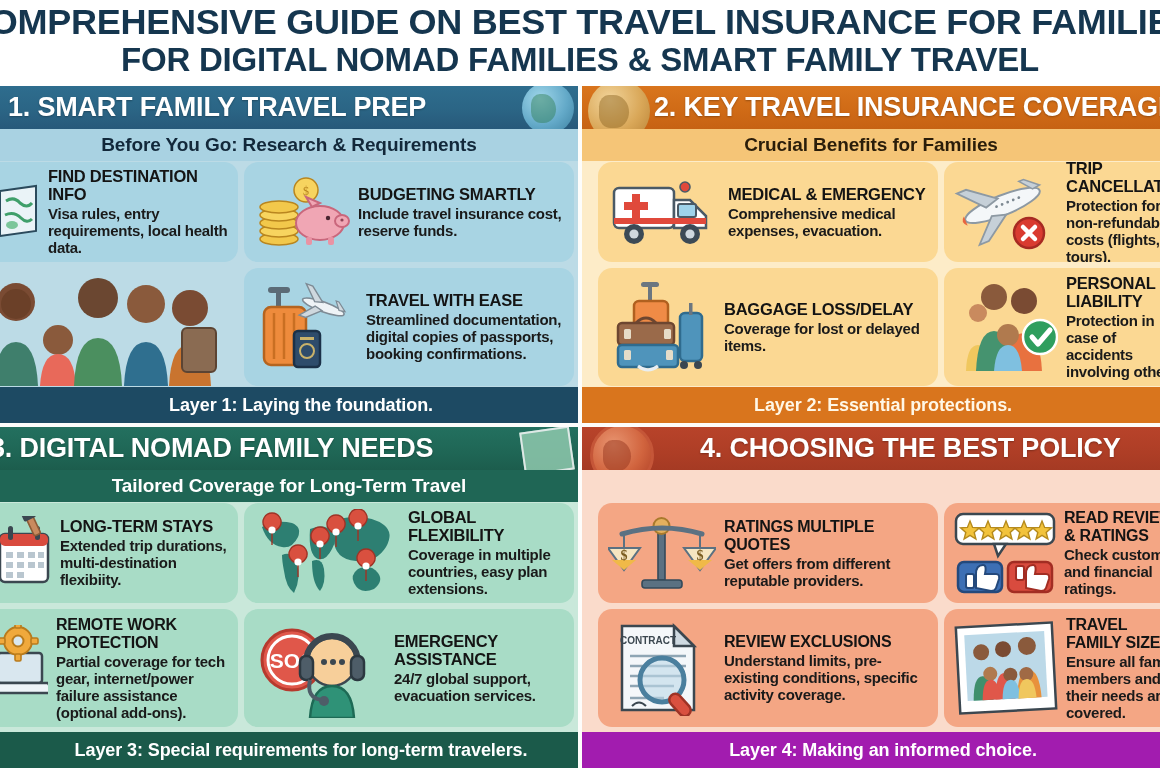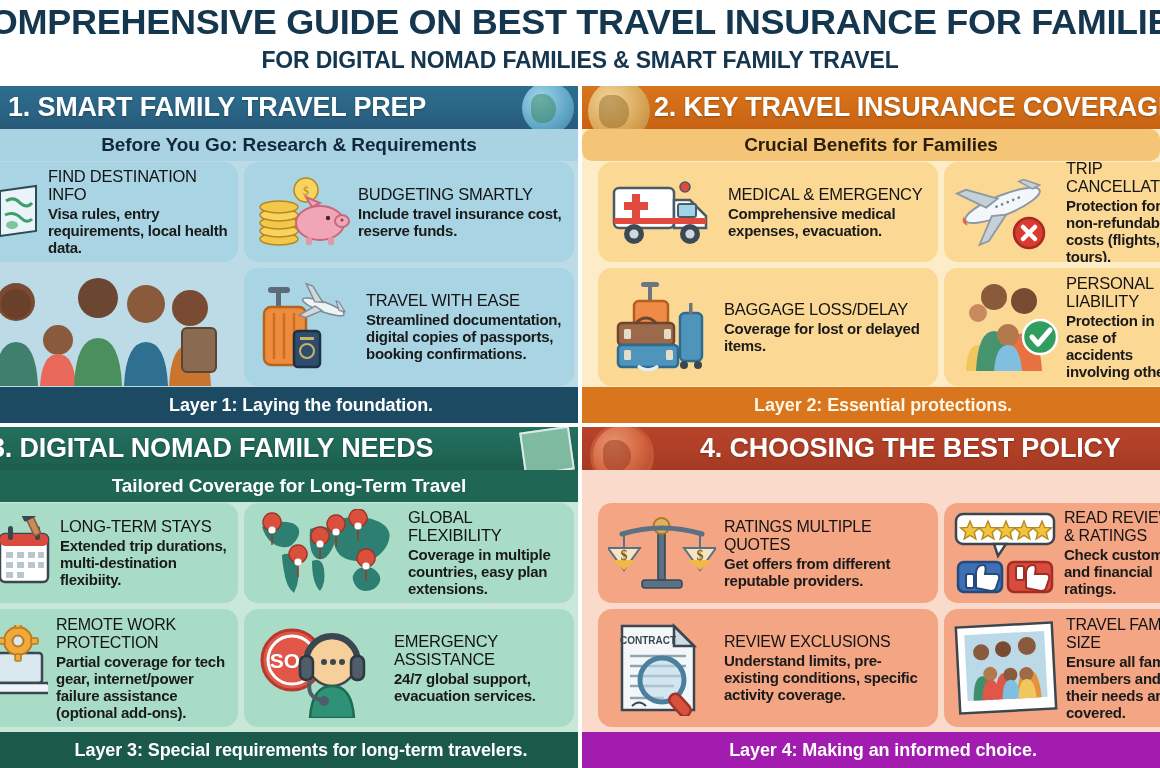--- a/index.html
+++ b/index.html
@@ -15,21 +15,21 @@
     position:absolute;left:0;top:0;width:1160px;height:86px;
     background:#ffffff;overflow:hidden;
     display:flex;flex-direction:column;align-items:center;justify-content:flex-start;
   }
   .title-main{
     white-space:nowrap;font-weight:bold;font-size:35px;line-height:40px;
     color:#15364f;letter-spacing:-0.3px;margin-top:2px;
     transform:scaleX(1.03);
   }
   .title-sub{
-    white-space:nowrap;font-weight:bold;font-size:23px;line-height:34px;
+    white-space:nowrap;font-weight:bold;font-size:33px;line-height:34px;
     color:#15364f;letter-spacing:-0.2px;margin-top:1px;
   }
 
   
   .grid{position:absolute;left:0;top:86px;width:976px;height:682px;}
   .quad{position:absolute;overflow:hidden;}
   .q1{left:0;   top:0;   width:578px;height:337px;}
   .q2{left:582px;top:0;  width:578px;height:337px;}
   .q3{left:0;   top:341px;width:578px;height:341px;}
   .q4{left:582px;top:341px;width:578px;height:341px;}
@@ -55,39 +55,39 @@
   .q2 .qhead .qnum-title{margin-left:72px;}
   .q3 .qhead{background:linear-gradient(180deg,#23705f 0%,#1f6655 60%,#1c5d4d 100%);}
   .q3 .qhead .qnum-title{margin-left:-10px;}
   .q4 .qhead{background:linear-gradient(180deg,#b8432a 0%,#ae3e26 60%,#a53a23 100%);}
   .q4 .qhead .qnum-title{margin-left:118px;}
 
   .qsub{position:absolute;left:0;top:43px;width:100%;height:32px;
         display:flex;align-items:center;justify-content:center;overflow:hidden;}
   .qsub span{white-space:nowrap;font-weight:bold;font-size:19px;letter-spacing:-0.1px;}
   .q1 .qsub{background:#a9d2e2;} .q1 .qsub span{color:#12283a;}
-  .q2 .qsub{background:#f5c577;border-radius:10px;} .q2 .qsub span{color:#2a1d0a;}
+  .q2 .qsub{background:#f5c577;} .q2 .qsub span{color:#2a1d0a;}
   .q3 .qsub{background:#1f6655;text-align:center;} .q3 .qsub span{color:#ffffff;}
   .q4 .qsub{background:#f2b79c;} .q4 .qsub span{color:#2c1009;}
 
   
   .cards{position:absolute;left:0;top:76px;right:0;bottom:36px;}
   .card{
     position:absolute;border-radius:14px;display:flex;align-items:center;
     padding:6px 10px;box-sizing:border-box;overflow:hidden;
   }
   .q1 .card{background:#a8d4e3;}
   .q2 .card{background:#fbd893;}
   .q3 .card{background:#a8dcc6;}
   .q4 .card{background:#f4a684;}
 
   .card .icon{flex:0 0 auto;display:flex;align-items:center;justify-content:center;}
   .card .txt{flex:1 1 auto;min-width:0;padding-left:8px;}
   .card .ttl{
-    font-weight:normal;font-size:16.5px;line-height:17.5px;color:#141414;
+    font-weight:bold;font-size:16.5px;line-height:17.5px;color:#141414;
     letter-spacing:-0.25px;
   }
   .card .desc{
     font-weight:bold;font-size:15px;line-height:17px;color:#1a1a1a;
     letter-spacing:-0.25px;margin-top:1px;
   }
   .wide .ttl{font-size:16px;}
 
   
   .c-tl{left:-14px;  top:0;    width:252px;height:100px;}

